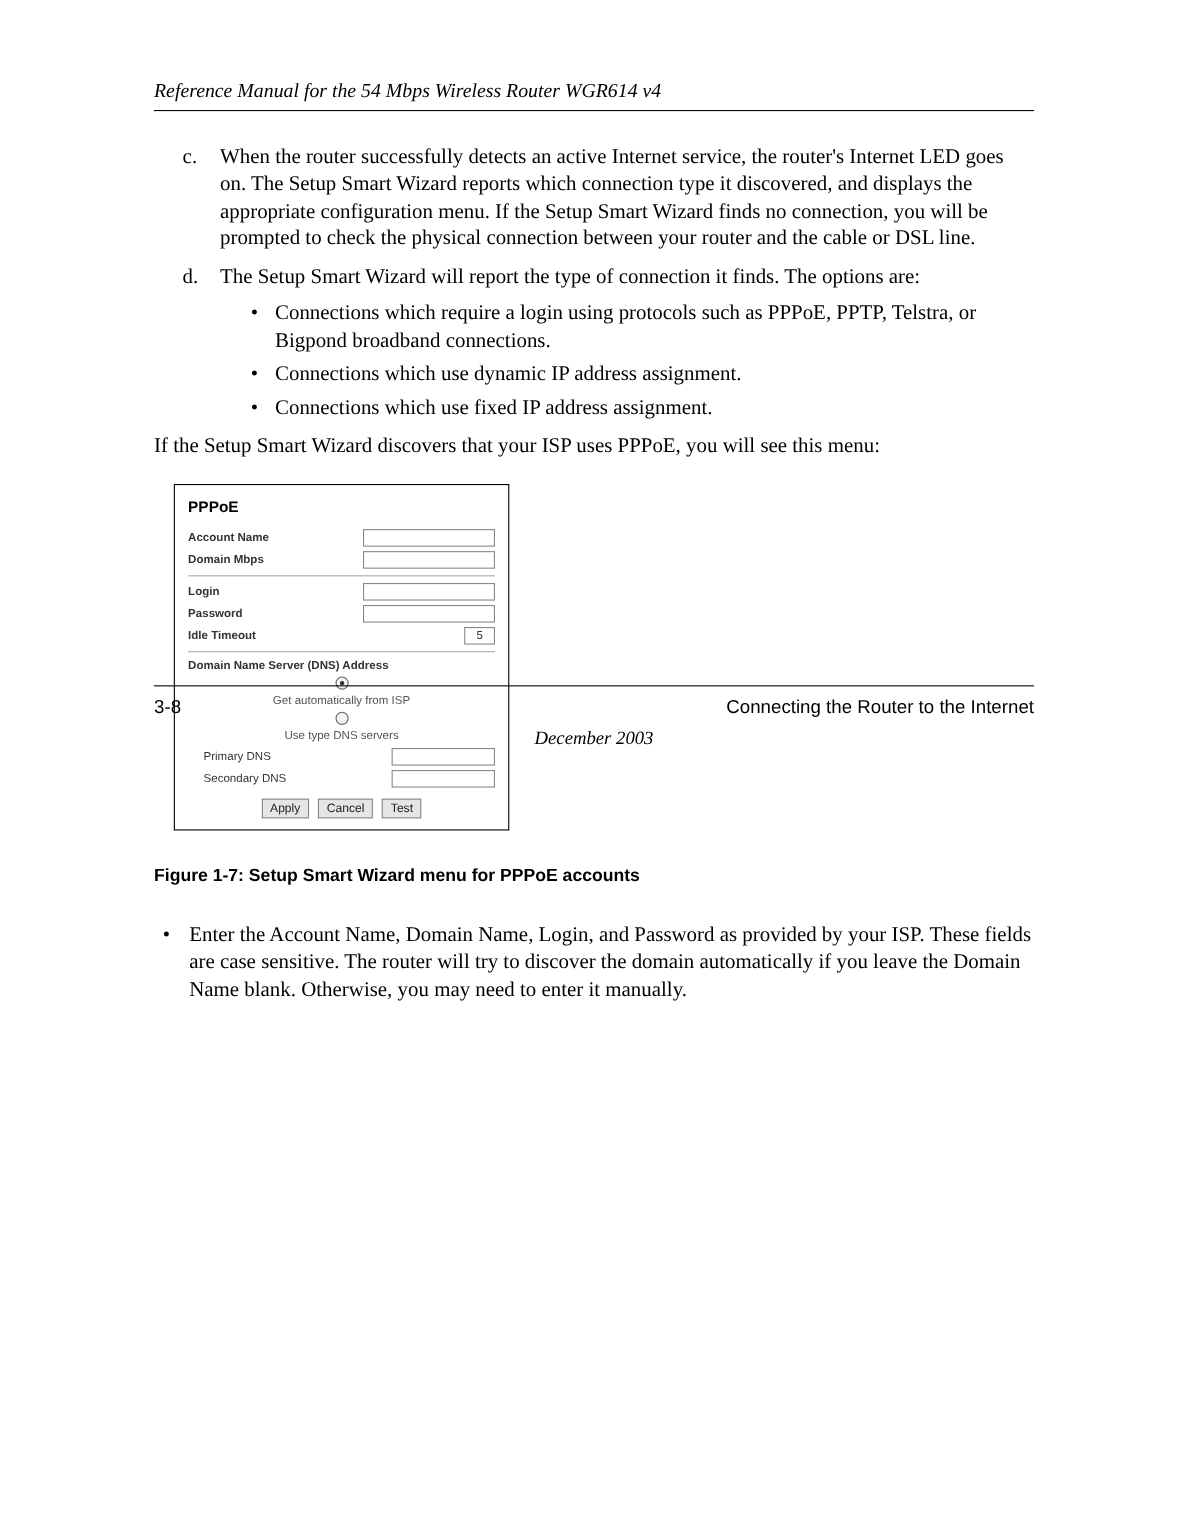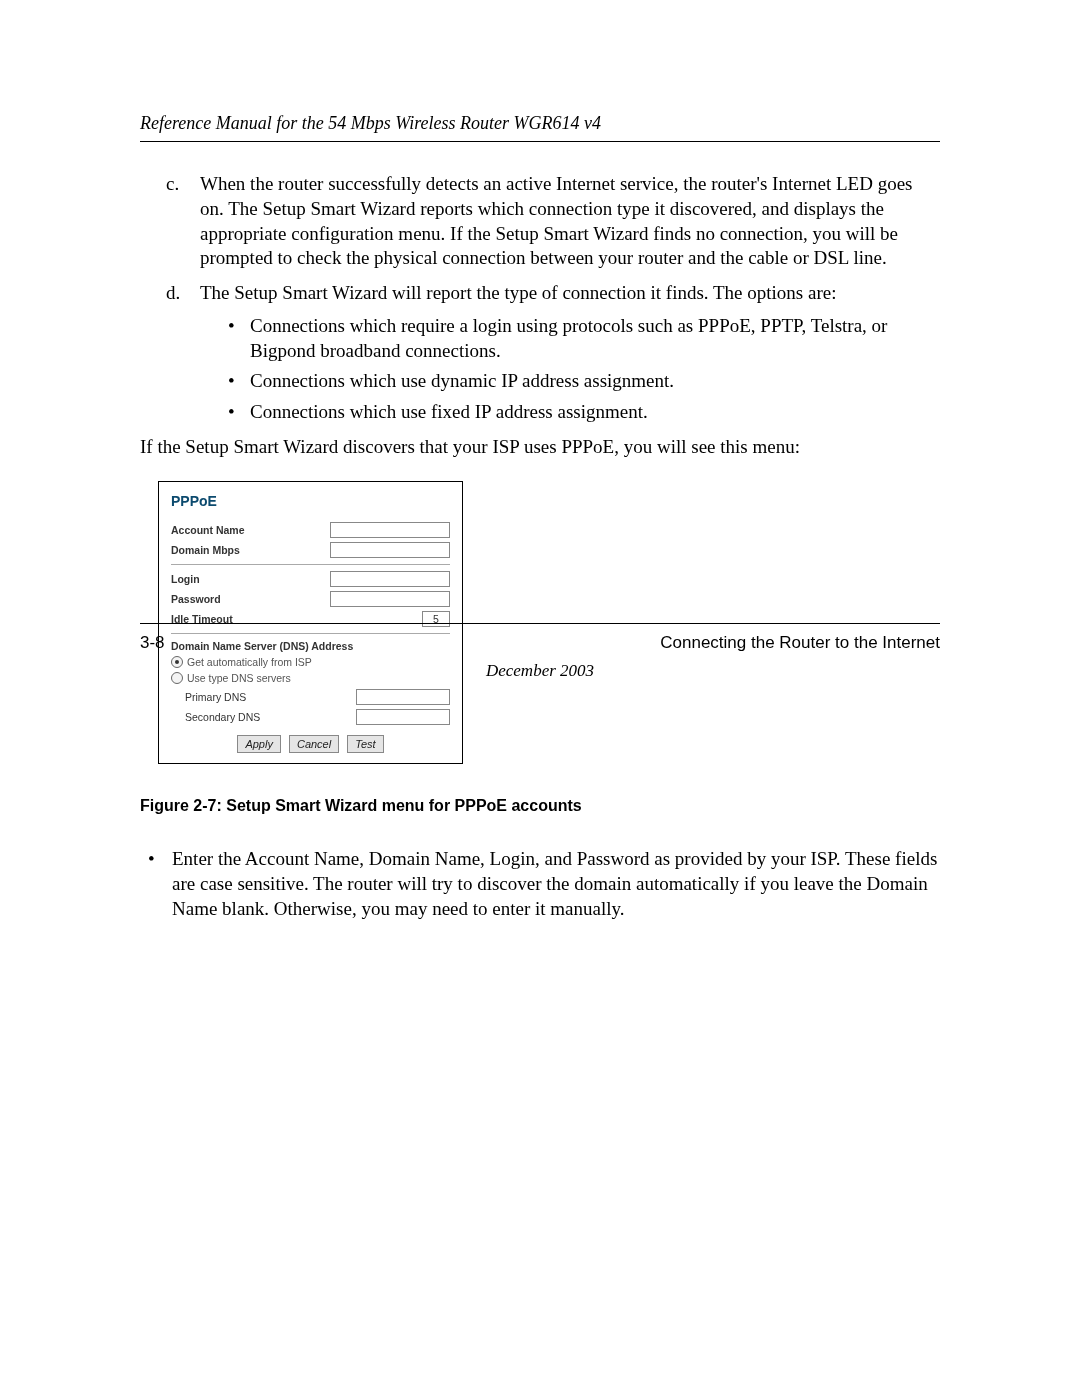--- a/index.html
+++ b/index.html
@@ -9,21 +9,21 @@
     font-family: "Times New Roman", Times, serif;
     color: #000;
     font-size: 19px;
     line-height: 1.3;
   }
   .page {
     width: 1080px;
     height: 982px;
     position: relative;
     box-sizing: border-box;
-    padding: 112px 140px 0 140px;
+    padding: 71px 140px 0 140px;
   }
   .running-header {
     font-style: italic;
     font-size: 18px;
     margin-bottom: 6px;
   }
   .hr-top {
     border: none;
     border-top: 1.5px solid #000;
     margin: 2px 0 30px 0;
@@ -80,21 +80,21 @@
     width: 305px;
     border: 1px solid #000;
     background: #fff;
     padding: 10px 12px 10px 12px;
     box-sizing: border-box;
     font-family: Arial, Helvetica, sans-serif;
     font-size: 10.5px;
     color: #333;
   }
   .fig-title {
-    color: #0c4a6e;
+    color: #000000;
     font-weight: bold;
     font-size: 14px;
     margin-bottom: 12px;
   }
   .fig-row {
     display: flex;
     align-items: center;
     justify-content: space-between;
     margin: 4px 0;
     gap: 12px;
@@ -111,41 +111,41 @@
   .fig-row .inp.small { width: 28px; text-align: center; font-size: 10.5px; line-height: 14px; color: #333; }
   .fig-row .inp.med  { width: 94px; }
   .fig-sep {
     border: none;
     border-top: 1px solid #aaa;
     margin: 6px 0;
   }
   .fig-subtitle { font-weight: bold; margin: 6px 0 2px 0; color: #333; font-size: 10.5px; }
   .radio-row {
     display: flex;
-    align-items: flex-start;
+    align-items: center;
     gap: 4px;
     margin: 2px 0;
     color: #555;
     font-size: 10.5px;
+    flex-direction: column;
   }
   .radio-dot {
     width: 10px; height: 10px; border: 1px solid #666; border-radius: 50%;
     display: inline-flex; align-items: center; justify-content: center;
     background: #f4f4f4;
   }
   .radio-dot.sel::after {
     content: ""; width: 4px; height: 4px; background: #333; border-radius: 50%;
   }
   .indent-row { padding-left: 14px; }
   .btn-row {
     display: flex;
     justify-content: center;
     gap: 8px;
     margin-top: 10px;
-    font-style: italic;
   }
   .btn {
     font-family: Arial, Helvetica, sans-serif;
     font-size: 11px;
     border: 1px solid #888;
     background: #e5e5e5;
     padding: 1px 7px;
     line-height: 14px;
     color: #222;
   }
@@ -268,21 +268,21 @@
       </div>
 
       <div class="btn-row">
         <span class="btn">Apply</span>
         <span class="btn">Cancel</span>
         <span class="btn">Test</span>
       </div>
     </div>
   </div>
 
-  <div class="figure-caption">Figure 2-7:  Setup Smart Wizard menu for PPPoE accounts</div>
+  <div class="figure-caption">Figure 1-7:  Setup Smart Wizard menu for PPPoE accounts</div>
 
   <ul class="final-bullets">
     <li>Enter the Account Name, Domain Name, Login, and Password as provided by your ISP. These fields are case sensitive. The router will try to discover the domain automatically if you leave the Domain Name blank. Otherwise, you may need to enter it manually.</li>
   </ul>
 
   <div class="footer-block">
     <hr class="hr-bot">
     <div class="footer-row">
       <span class="sans">3-8</span>
       <span class="sans">Connecting the Router to the Internet</span>

